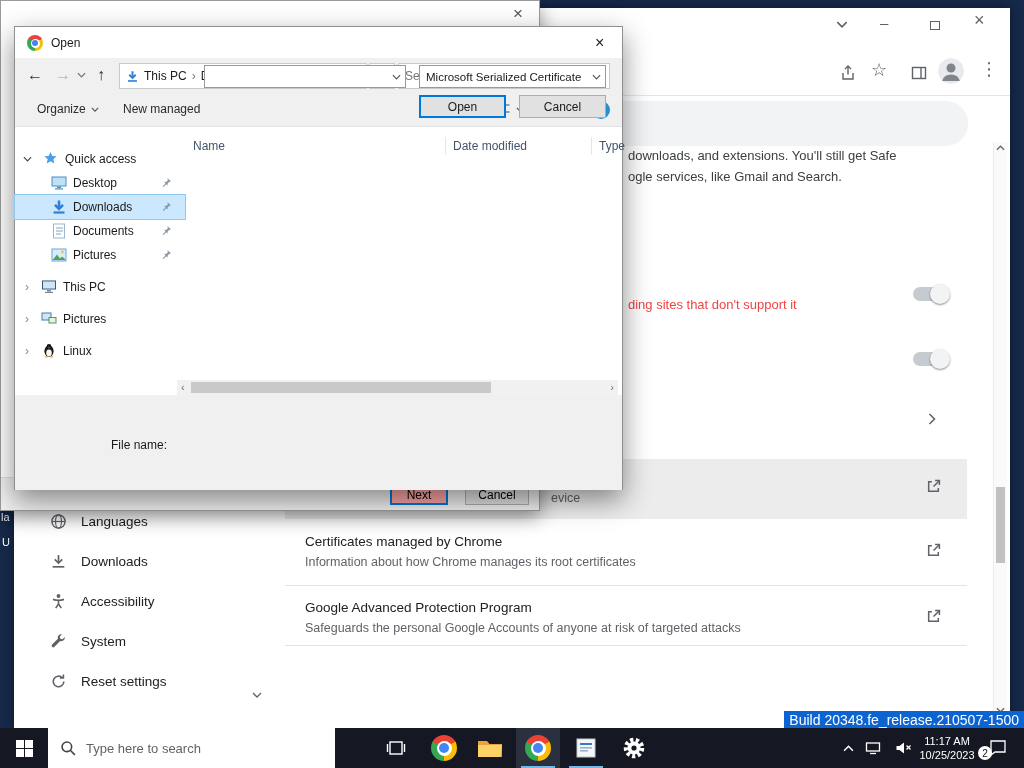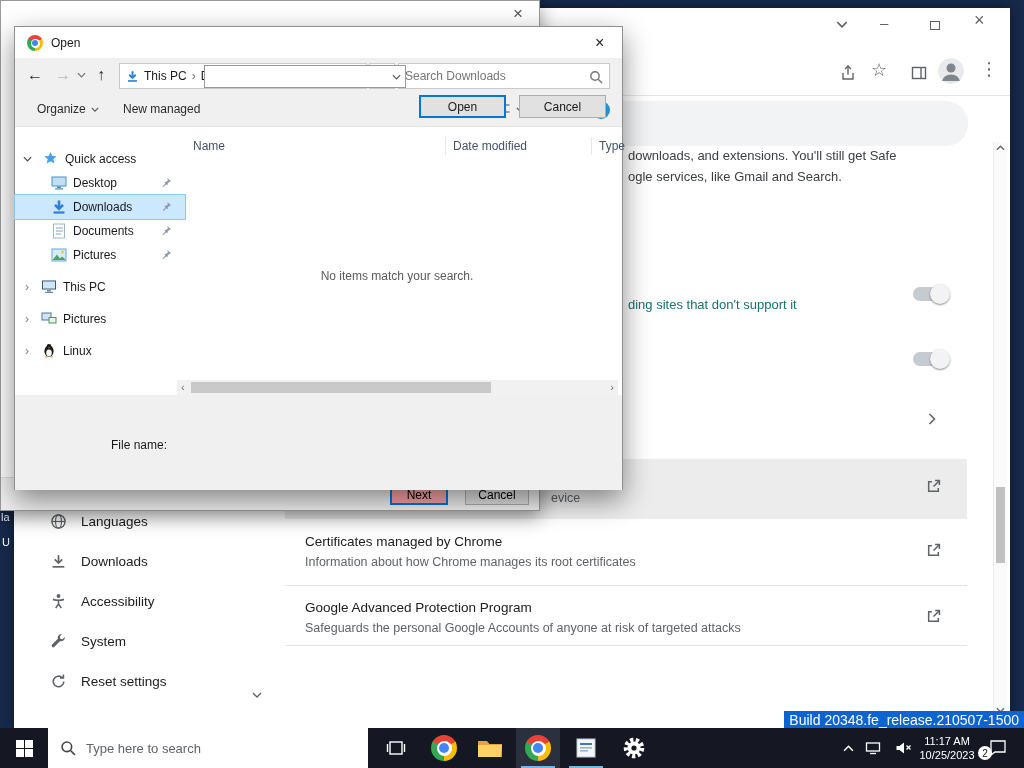--- a/index.html
+++ b/index.html
@@ -62,21 +62,21 @@
 #fname input{position:absolute;left:4px;top:1px;width:180px;height:19px;border:none;outline:none;font:12px "Liberation Sans",sans-serif}
 #ftype{position:absolute;left:404px;top:38px;width:187px;height:23px;background:#fff;border:1px solid #999;display:flex;align-items:center;padding:0 18px 0 6px;font-size:11.5px;white-space:nowrap;overflow:hidden;cursor:pointer}
 .dbtn{position:absolute;top:68px;width:87px;height:23px;display:flex;align-items:center;justify-content:center;font-size:12px;background:#e1e1e1;border:1px solid #adadad;cursor:pointer}
 .dbtn.def{border:2px solid #0078d7}
 
 #watermark{position:absolute;right:0;top:711px;height:17px;display:flex;align-items:center;padding:0 5px;background:#0b64d2;color:#fff;font-size:14px;z-index:6;white-space:nowrap}
 #taskbar{position:absolute;left:0;top:728px;width:1024px;height:40px;background:#151822;z-index:7}
 .tb-slot{position:absolute;top:0;height:40px;display:flex;align-items:center;justify-content:center;cursor:pointer}
 .tb-active{background:#2b303f}
 .tb-line{position:absolute;bottom:0;left:5px;right:5px;height:2px;background:#75b6e8}
-#tb-search{position:absolute;left:48px;top:0;width:320px;height:40px;background:#fff;display:flex;align-items:center;gap:10px;padding-left:12px;cursor:text}
+#tb-search{position:absolute;left:48px;top:0;width:287px;height:40px;background:#fff;display:flex;align-items:center;gap:10px;padding-left:12px;cursor:text}
 #tb-search span{font-size:13px;color:#5f6368}
 #clock{position:absolute;left:914px;top:6px;width:66px;text-align:center;color:#fff;font-size:11px;line-height:14px;cursor:default}
 #ac-badge{position:absolute;left:978px;top:746px;width:14px;height:14px;border-radius:50%;background:#fff;color:#111;font-size:10px;display:flex;align-items:center;justify-content:center;z-index:8}
 .dfrag{position:absolute;color:#fff;font-size:11px;z-index:1}
 </style>
 </head>
 <body>
 
 <div id="screen">
 
@@ -122,21 +122,21 @@
     </div>
 
     <div id="settings-pill"></div>
 
     <span class="frag" style="left:614px;top:140px">downloads, and extensions. You'll still get Safe</span>
     <span class="frag" style="left:614px;top:161px">ogle services, like Gmail and Search.</span>
 
     <div class="toggle" style="left:899px;top:279px">
         <div class="knob"></div>
       </div>
-    <span class="frag" style="left:614px;top:289px;color:#0f766e">ding sites that don't support it</span>
+    <span class="frag" style="left:614px;top:289px;color:#ef4444">ding sites that don't support it</span>
     <div class="toggle" style="left:899px;top:344px">
         <div class="knob"></div>
       </div>
 
     <span class="chev" style="position:absolute;left:914px;top:405px">
       <svg width="8" height="12" viewBox="0 0 8 12">
           <path d="M1.5 1l5 5-5 5" fill="none" stroke="#5f6368" stroke-width="1.6"></path>
         </svg>
     </span>
 
@@ -449,39 +449,46 @@
           </span>
         <span style="position:absolute;left:48px;top:5px">Linux</span>
       </div>
 
       <span class="hdr" style="left:178px">Name</span>
       <span class="hdr" style="left:438px">Date modified</span>
       <span class="hdr" style="left:584px">Type</span>
       <span class="hsep" style="left:430px"></span>
       <span class="hsep" style="left:576px"></span>
 
-      <div id="emptymsg">No items match your search.</div>
 
       <div id="hscroll">
         <span class="scar" style="left:4px">‹</span>
         <div class="thumb"></div>
         <span class="scar" style="right:4px">›</span>
       </div>
     </div>
 
     <div id="dlg-footer"></div>
     <span style="position:absolute;left:96px;top:411px;width:88px;">File name:</span>
     <div id="fname" style="position:absolute">
       <input value="" style="">
       <span style="position:absolute;right:4px;top:8px">
           <svg width="9" height="6" viewBox="0 0 10 6">
             <path d="M1 1l4 4 4-4" fill="none" stroke="#555" stroke-width="1.3"></path>
           </svg>
         </span>
     </div>
+    <div id="ftype">
+      <span>Microsoft Serialized Certificate</span>
+      <span style="position:absolute;right:4px;top:8px">
+          <svg width="9" height="6" viewBox="0 0 10 6">
+            <path d="M1 1l4 4 4-4" fill="none" stroke="#555" stroke-width="1.3"></path>
+          </svg>
+        </span>
+    </div>
     <div class="dbtn def" style="left:404px">Open</div>
     <div class="dbtn" style="left:504px">Cancel</div>
   </div>
 
   <div id="watermark">Build 20348.fe_release.210507-1500</div>
 
   <div id="taskbar">
     <div class="tb-slot" style="left:0;width:48px">
       <svg width="17" height="17" viewBox="0 0 17 17">
           <rect width="8" height="8" fill="#fff"></rect>

